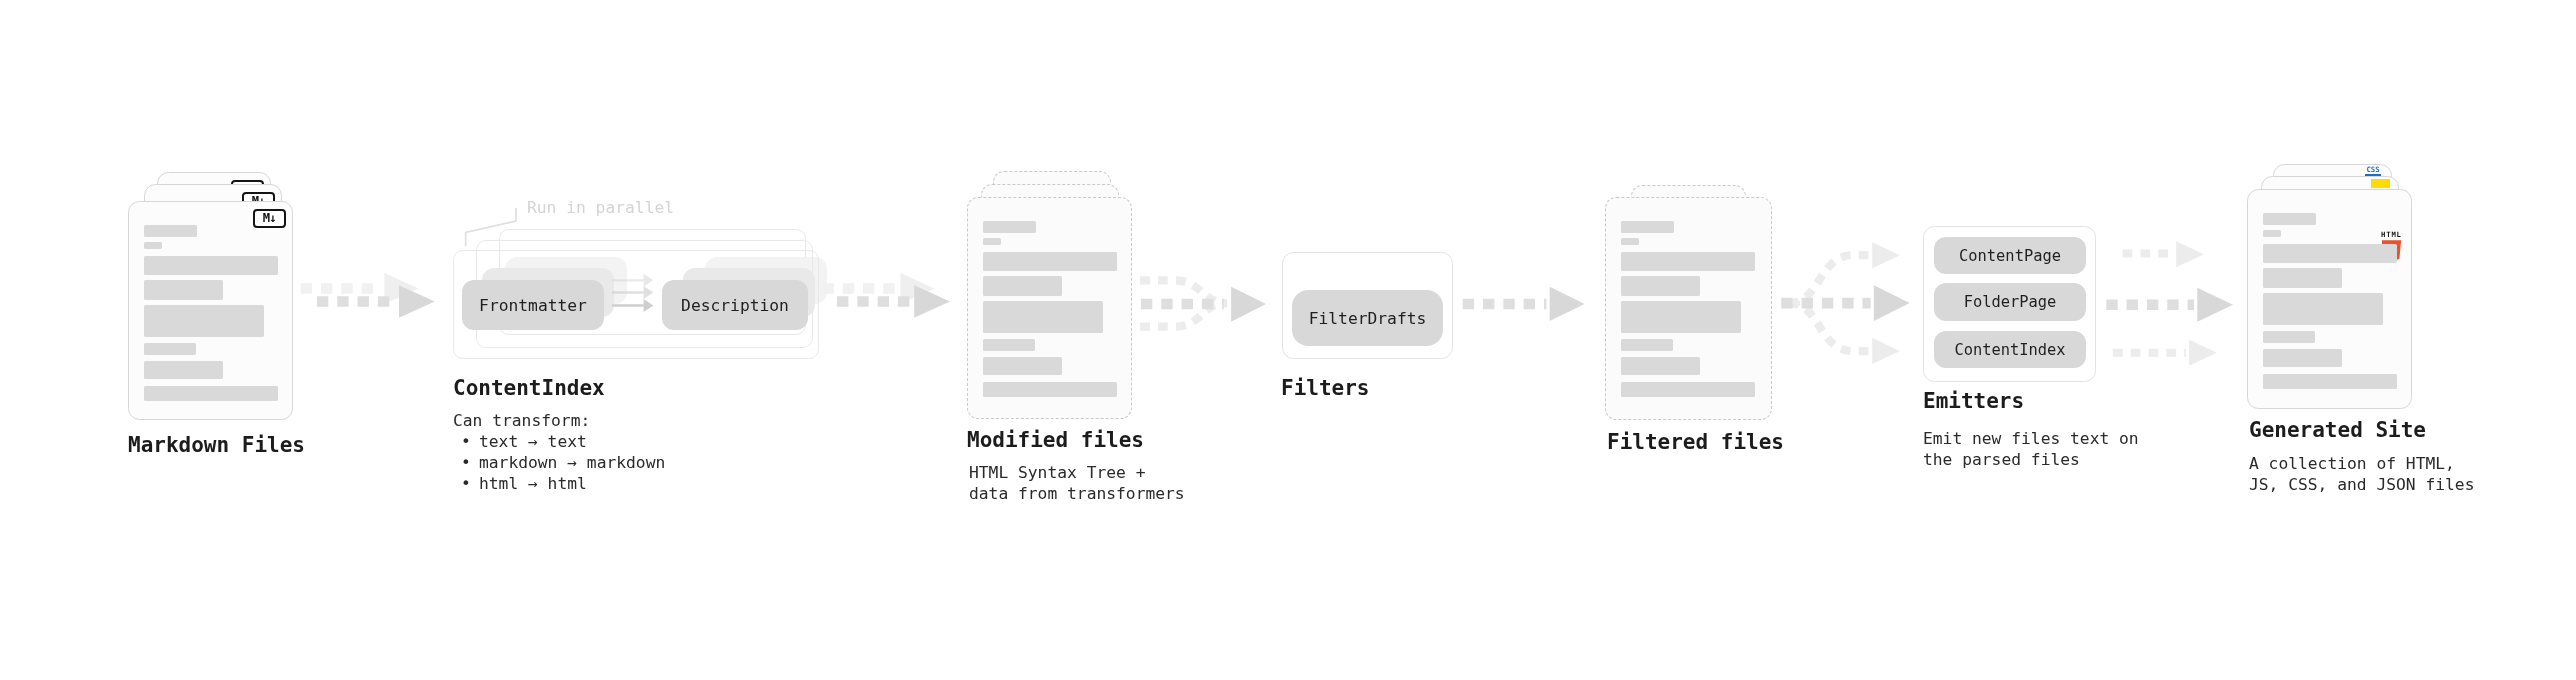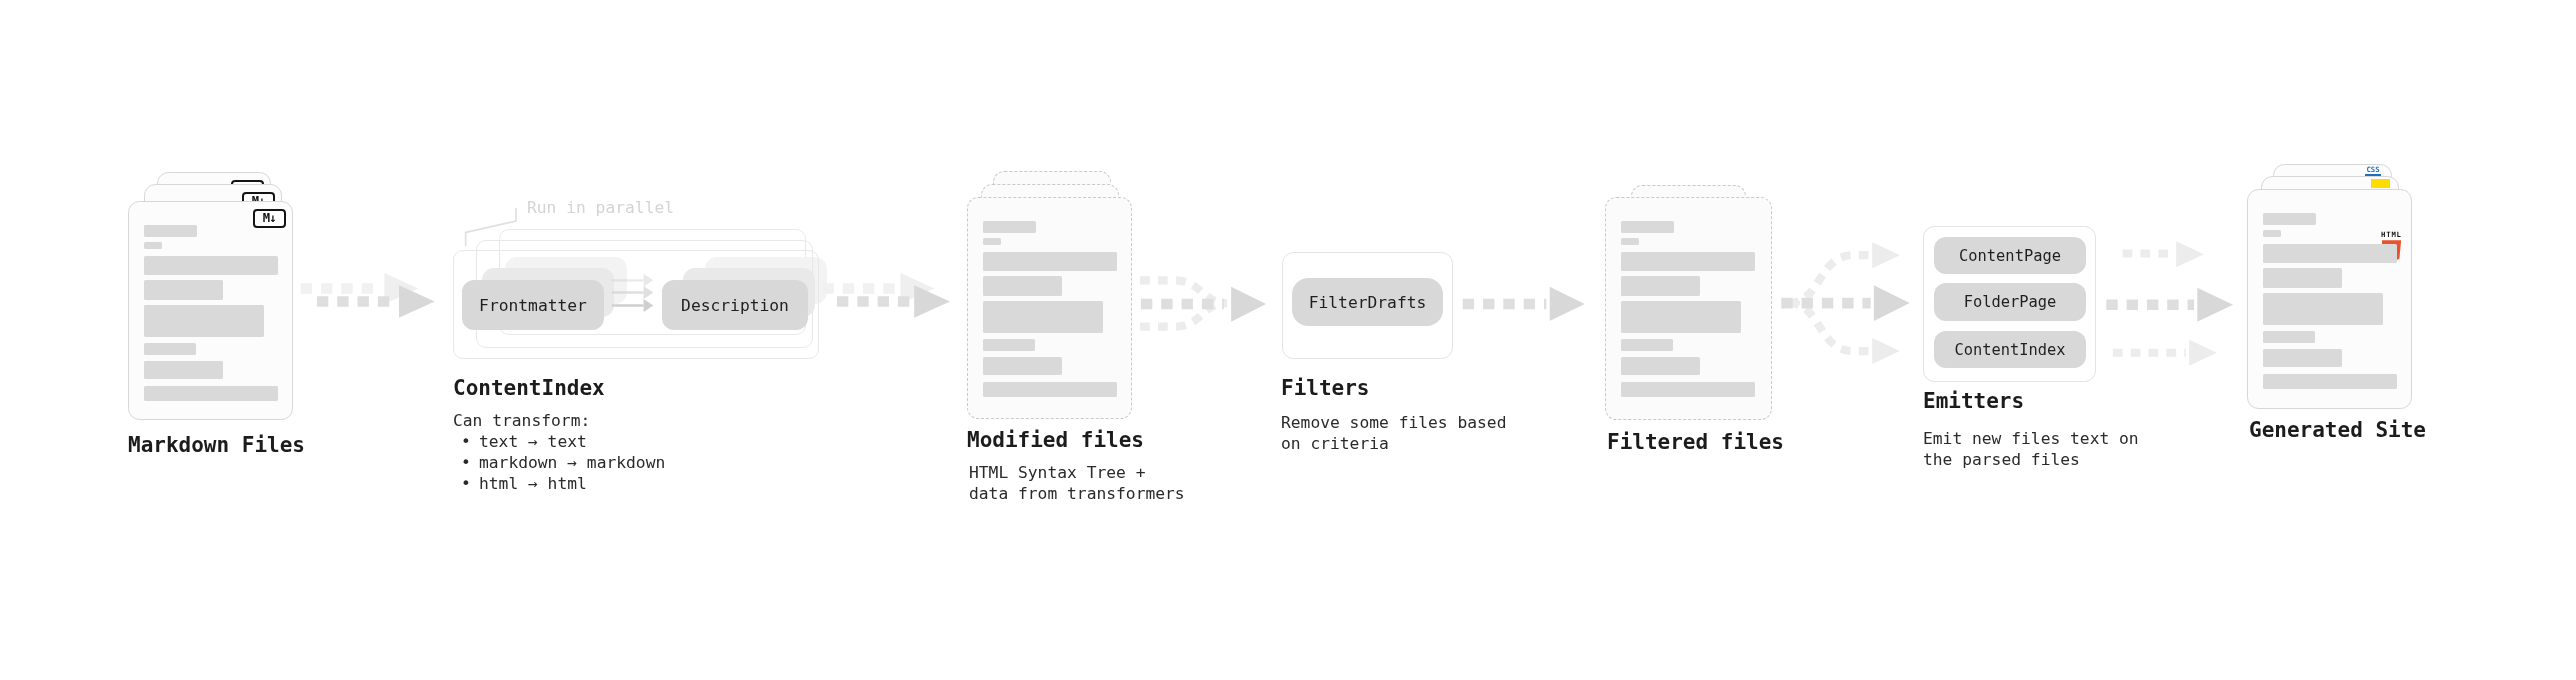--- a/index.html
+++ b/index.html
@@ -123,26 +123,22 @@
         <div class="bar" style="width: 134px; height: 15.4px; margin-bottom: 0px;"></div>
       </div>
   </div>
   <div class="section-label" style="left:967px;top:428px;">Modified files</div>
   <div class="section-desc" style="left:969px;top:462px;">
     <div>HTML Syntax Tree +</div>
     <div>data from transformers</div>
   </div>
 
   <div class="white-card" style="left:1282px;top:252px;width:171px;height:107px;"></div>
-  <div class="pill" style="left:1292px;top:278px;width:151px;height:48px;border-radius:16.3px;">FilterDrafts</div>
+  <div class="pill" style="left:1292px;top:290px;width:151px;height:56px;border-radius:16.3px;">FilterDrafts</div>
   <div class="section-label" style="left:1281px;top:376px;">Filters</div>
-  <div class="section-desc" style="left:1281px;top:412px;">
-    <div>Remove some files based</div>
-    <div>on criteria</div>
-  </div>
 
   <div class="file-card dashed" style="left:1631px;top:185px;width:115px;height:219px;"></div>
   <div class="file-card dashed" style="left:1605px;top:197px;width:167px;height:223px;">
     <div class="bars">
         <div class="bar" style="width: 53px; height: 12.2px; margin-bottom: 4.9px;"></div>
         <div class="bar" style="width: 18.7px; height: 6.5px; margin-bottom: 7.3px;"></div>
         <div class="bar" style="width: 134px; height: 19.5px; margin-bottom: 4.9px;"></div>
         <div class="bar" style="width: 79px; height: 19.5px; margin-bottom: 4.9px;"></div>
         <div class="bar" style="width: 120px; height: 32.5px; margin-bottom: 5.7px;"></div>
         <div class="bar" style="width: 52px; height: 12.2px; margin-bottom: 5.7px;"></div>
@@ -183,20 +179,24 @@
         <div class="bar" style="width: 18.7px; height: 6.5px; margin-bottom: 7.3px;"></div>
         <div class="bar" style="width: 134px; height: 19.5px; margin-bottom: 4.9px;"></div>
         <div class="bar" style="width: 79px; height: 19.5px; margin-bottom: 4.9px;"></div>
         <div class="bar" style="width: 120px; height: 32.5px; margin-bottom: 5.7px;"></div>
         <div class="bar" style="width: 52px; height: 12.2px; margin-bottom: 5.7px;"></div>
         <div class="bar" style="width: 79px; height: 18.7px; margin-bottom: 6.5px;"></div>
         <div class="bar" style="width: 134px; height: 15.4px; margin-bottom: 0px;"></div>
       </div>
   </div>
   <div class="section-label" style="left:2249px;top:418px;">Generated Site</div>
+  <div class="section-desc" style="left:2249px;top:453px;">
+    <div>A collection of HTML,</div>
+    <div>JS, CSS, and JSON files</div>
+  </div>
 
   <svg class="overlay" width="2576" height="681" viewBox="0 0 3170 838">
 
     <polyline class="leader" points="635,256 635,272 573,286 573,303"></polyline>
 
     <g>
       <g opacity="0.45">
           <line class="miniArrow" x1="753" y1="345" x2="792" y2="345"></line>
           <polygon class="miniHead" points="792,337 792,353 804,345"></polygon>
         </g>

